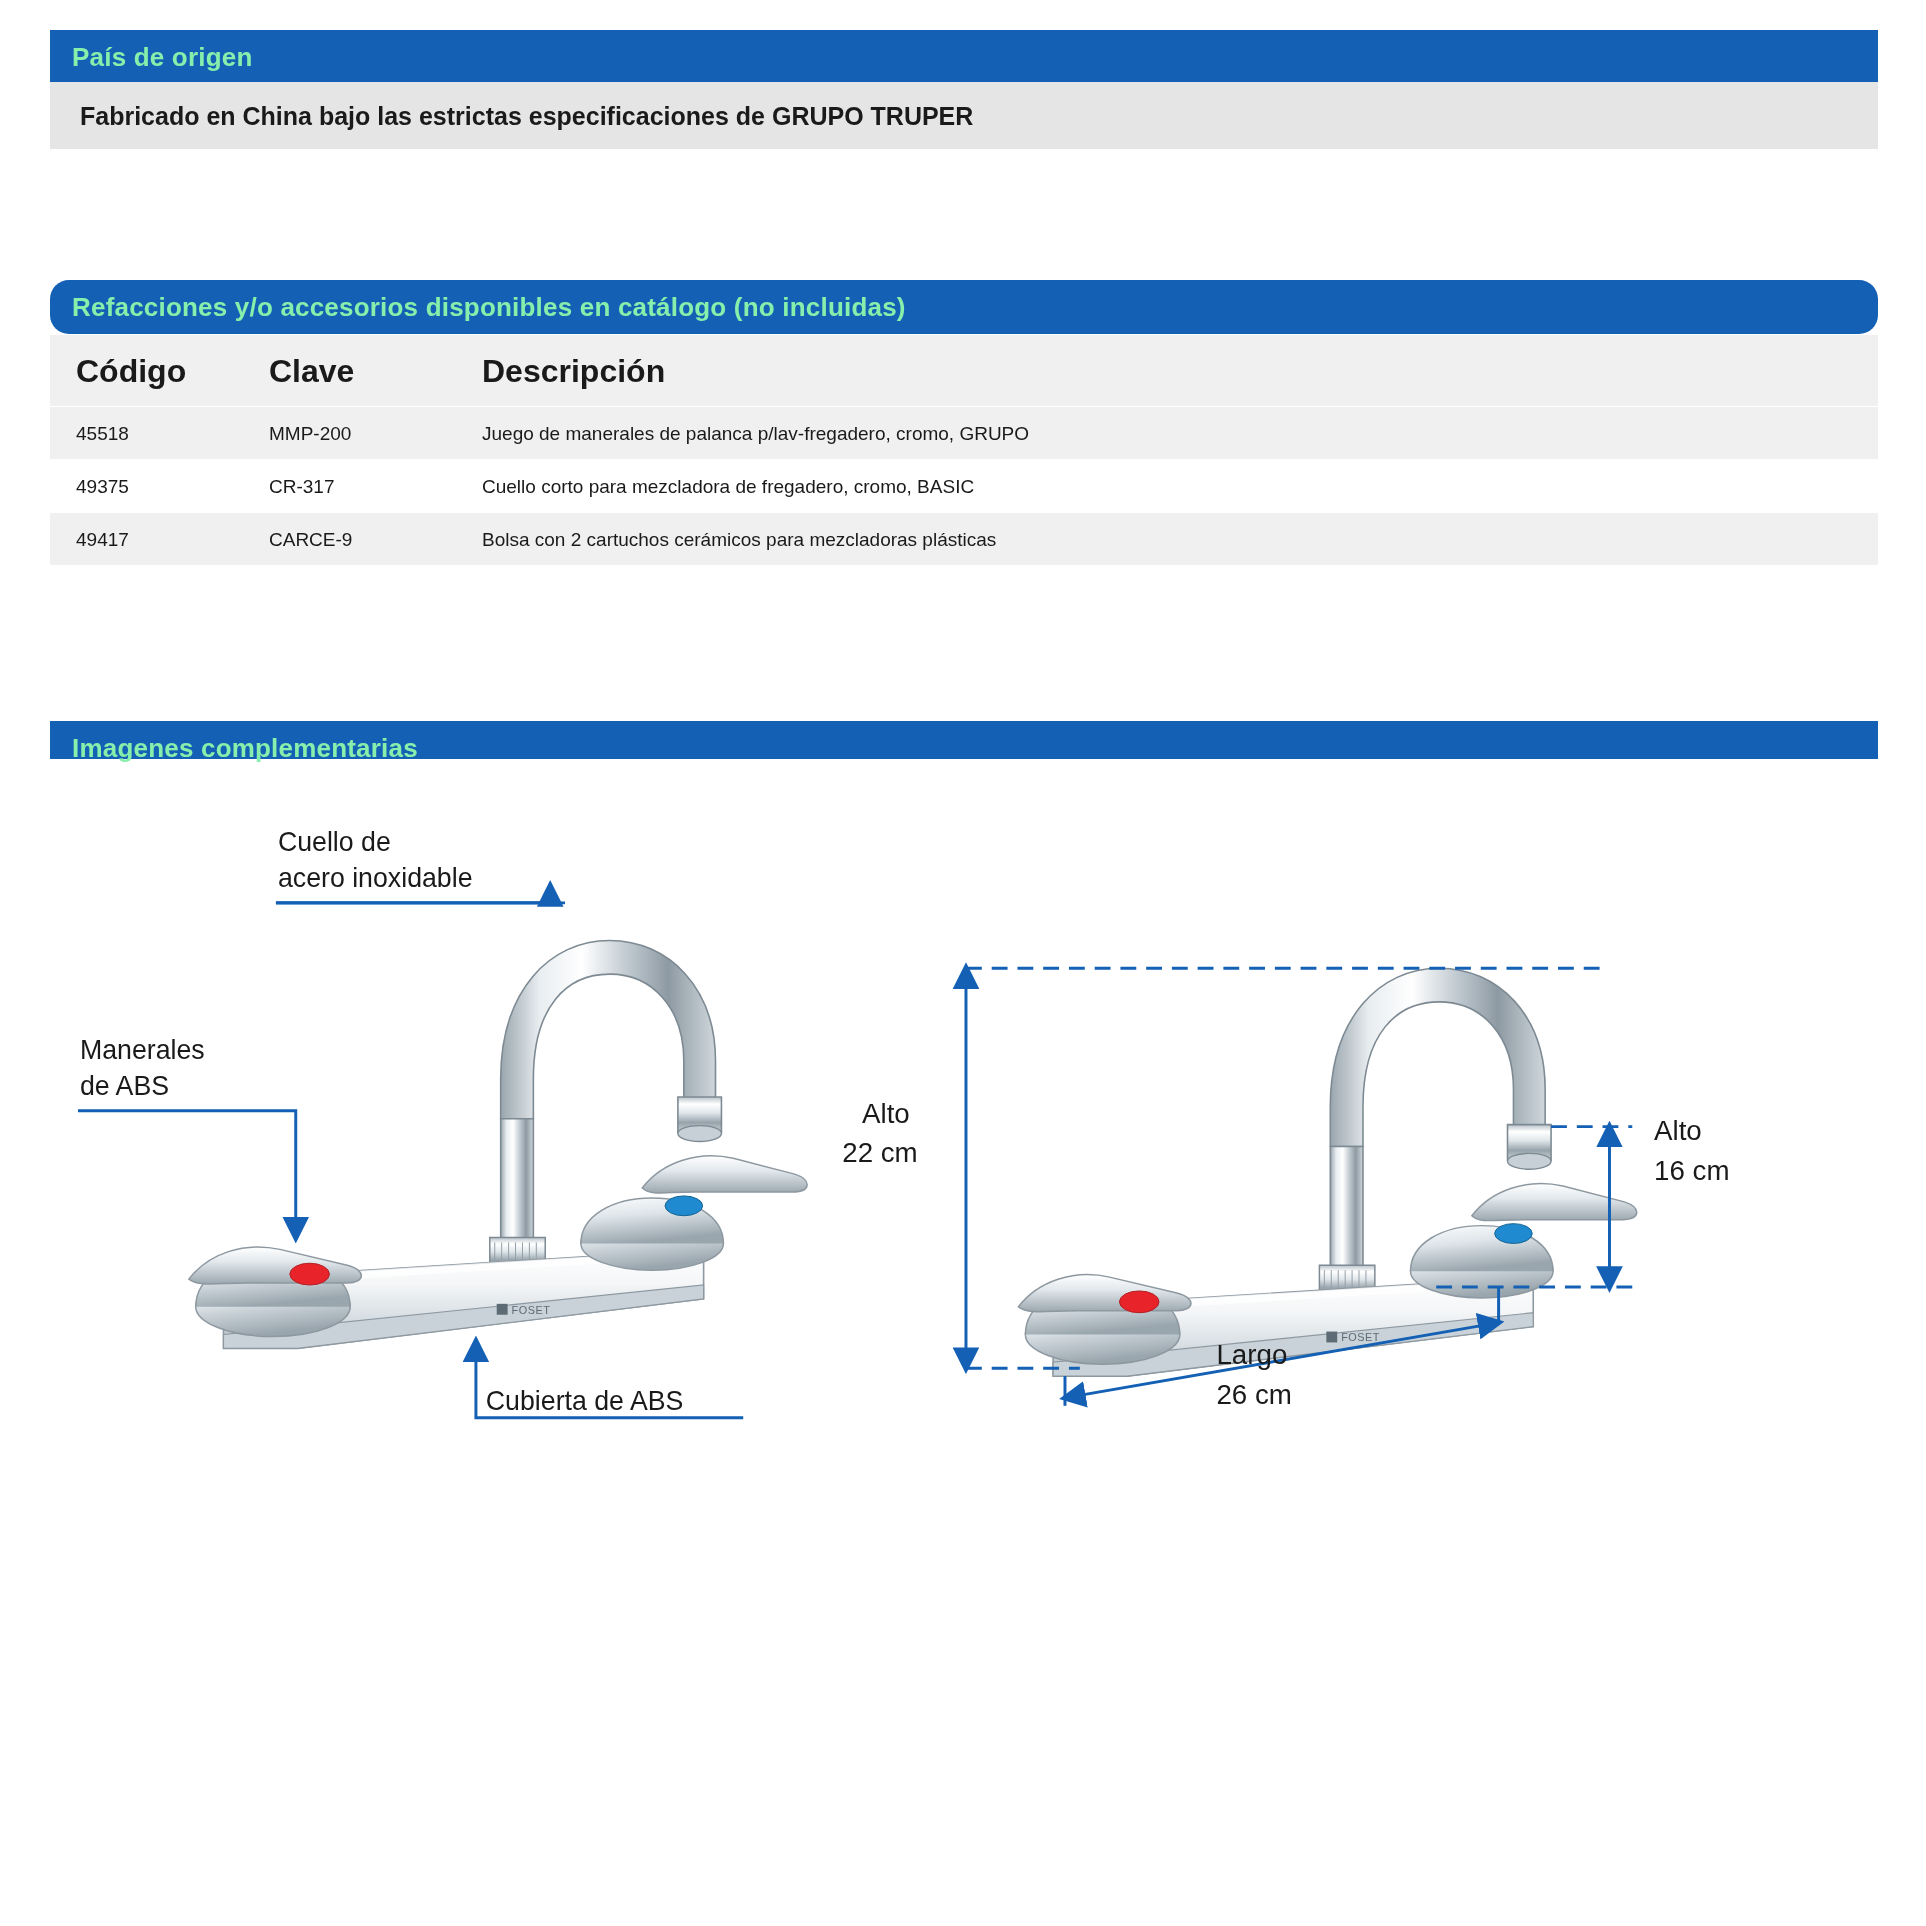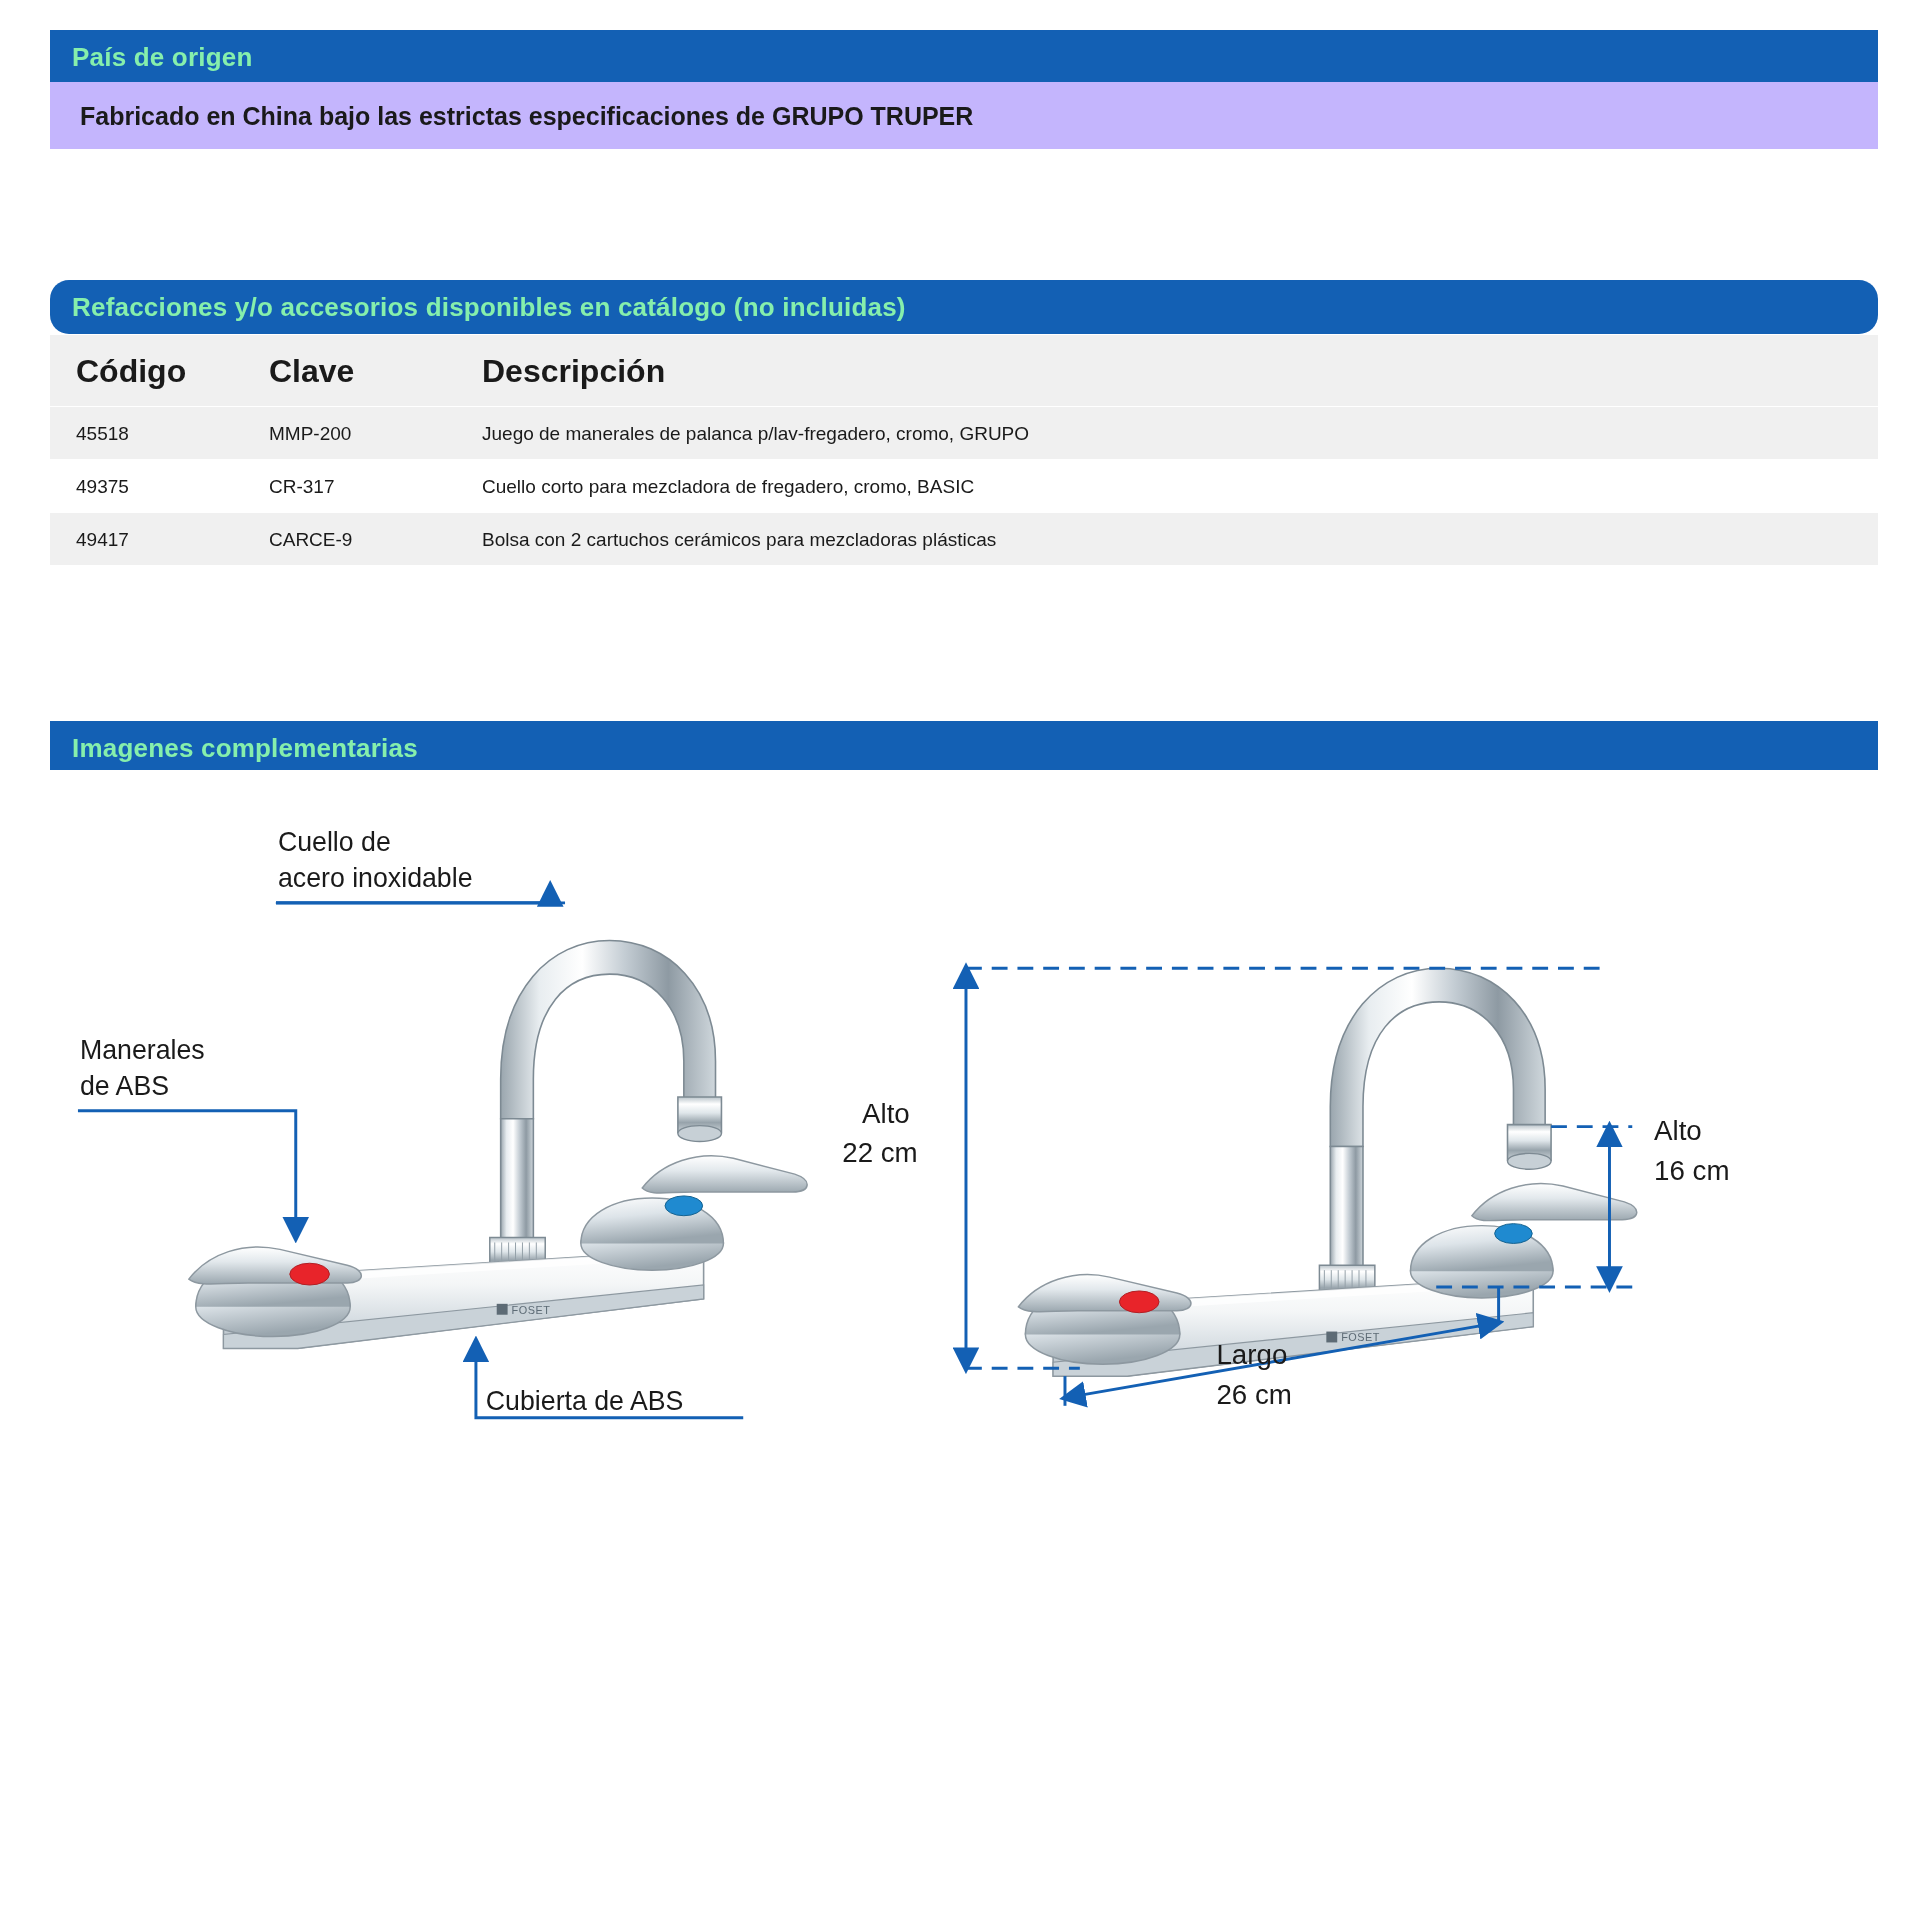--- a/index.html
+++ b/index.html
@@ -42,21 +42,21 @@
     width: 1828px;
     height: 52px;
     line-height: 28px;
   }
   .origin-body {
     position: absolute;
     left: 50px;
     top: 82px;
     width: 1828px;
     height: 67px;
-    background: #c4b5fd;
+    background: #e5e5e5;
     box-sizing: border-box;
     padding: 20px 30px;
     font-size: 25px;
     font-weight: bold;
     color: #1a1a1a;
   }
 
   
   .parts-bar {
     position: absolute;
@@ -97,21 +97,21 @@
   .col-clave  { width: 213px; }
   .col-desc   { width: auto; }
   .parts-table th.col-codigo { padding-left: 26px; }
 
   
   .images-bar {
     position: absolute;
     left: 50px;
     top: 721px;
     width: 1828px;
-    height: 49px;
+    height: 38px;
     line-height: 29px;
   }
 
   .figure-area {
     position: absolute;
     left: 50px;
     top: 792px;
     width: 1828px;
     height: 792px;
   }

